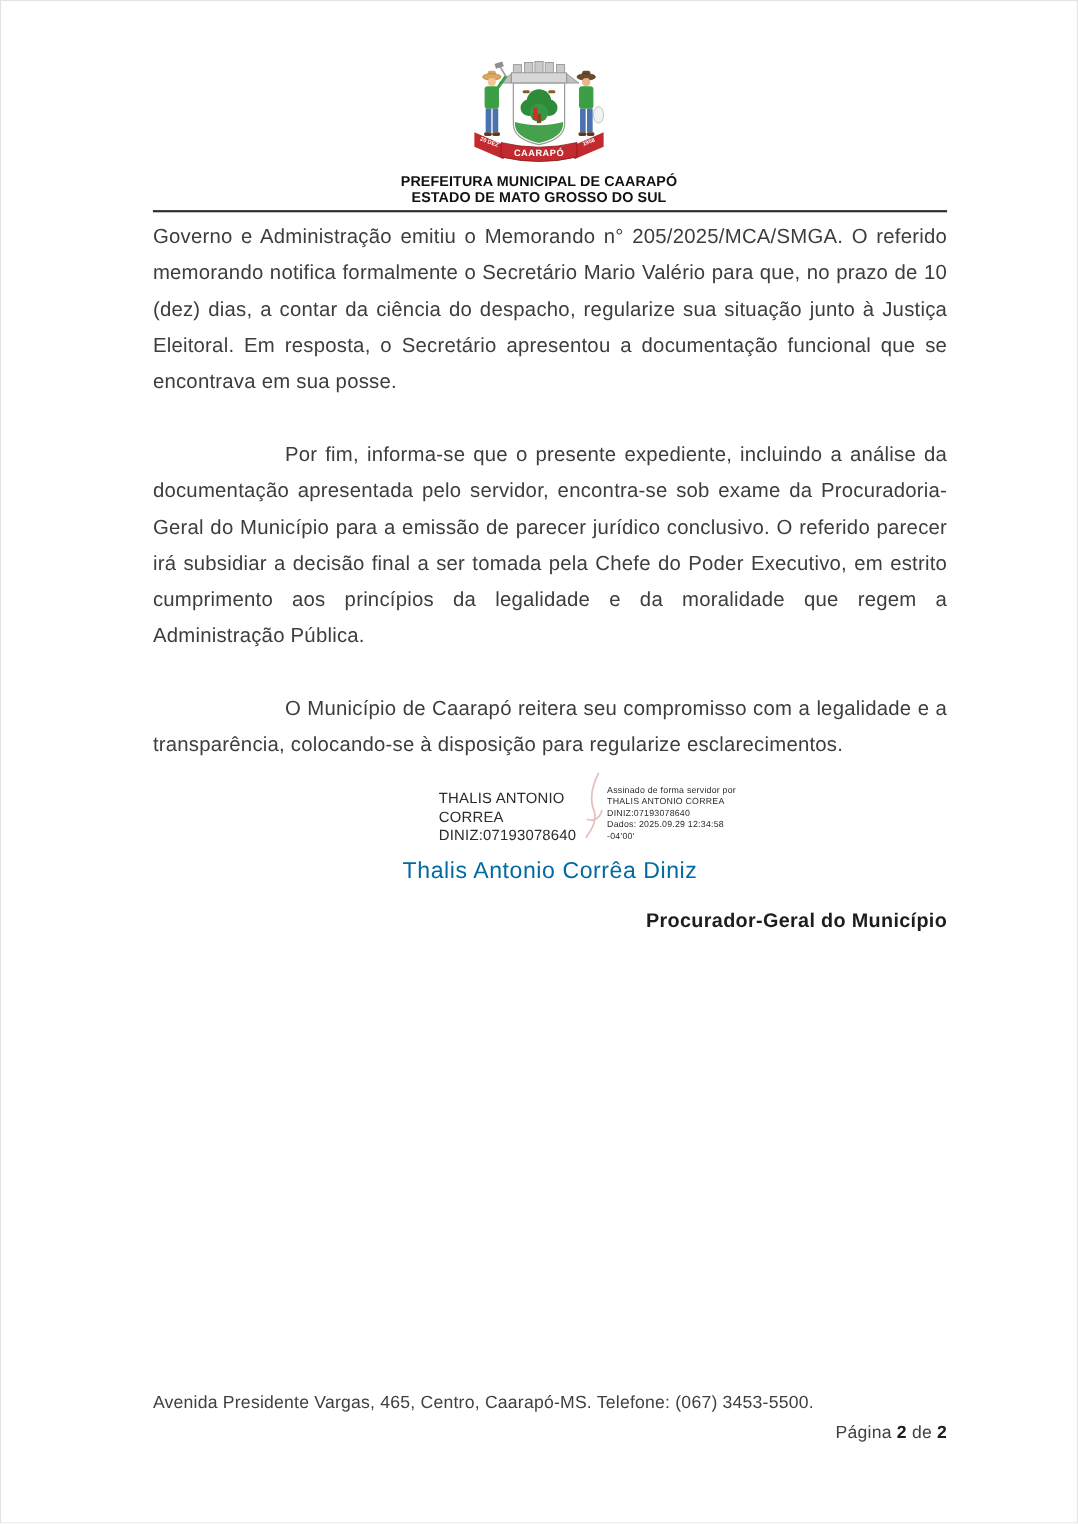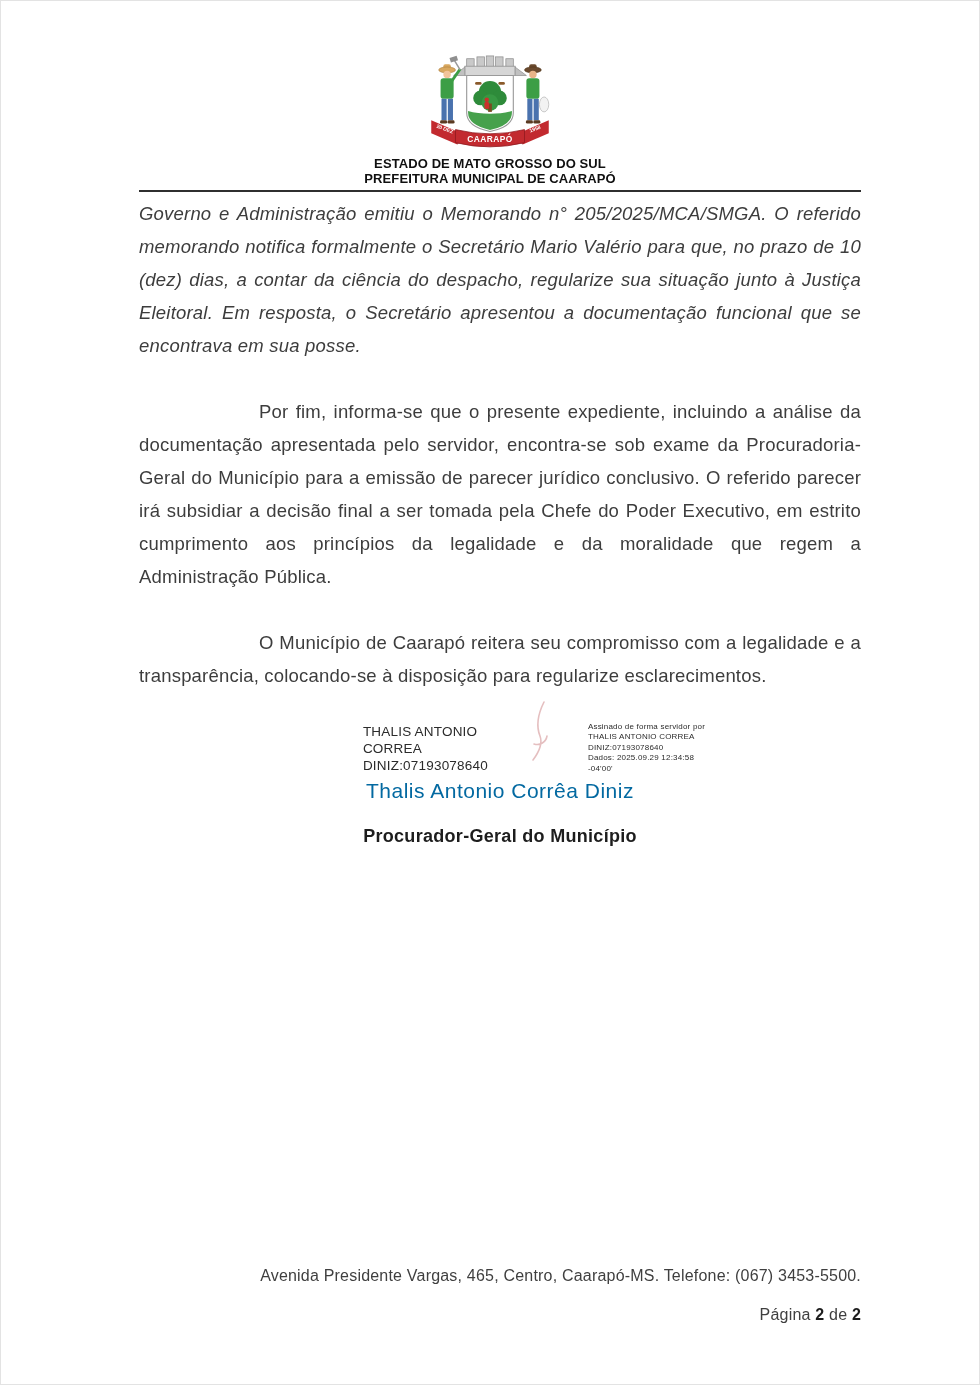--- a/index.html
+++ b/index.html
@@ -34,32 +34,31 @@
   
   .doc-body {
     margin: 0 118px 0 138px;
     color: #3d3d3d;
     font-size: 18.5px;
     line-height: 33px;
     letter-spacing: 0.2px;
     font-weight: 400;
   }
   p.para { margin: 33px 0 0 0; text-align: justify; }
-  p.para.first { margin-top: 5px; font-style: italic; }
+  p.para.first { margin-top: 5px; }
   .indent { text-indent: 120px; }
   .closing { margin: 33px 0 0 0; text-indent: 120px; }
 
   
   .sig-area { margin-top: 8px; text-align: center; }
   .digital-sig {
     display: inline-flex;
-    align-items: flex-end;
+    align-items: center;
     text-align: left;
     transform: translateX(34px);
-    gap: 36px;
   }
   .cert-left {
     font-size: 13.5px;
     line-height: 17px;
     color: #2b2b2b;
     letter-spacing: 0.2px;
     padding-top: 8px;
   }
   .squiggle { margin: 0 2px 0 6px; }
   .cert-right {
@@ -73,34 +72,35 @@
     color: #0369a1;
     letter-spacing: 0.5px;
     margin-top: 0px;
   }
   .sig-title {
     font-size: 18px;
     font-weight: 700;
     color: #1d1d1d;
     letter-spacing: 0.3px;
     margin-top: 13px;
+    text-align: right;
   }
 
   
   .doc-footer {
     position: absolute;
     left: 138px;
     right: 118px;
     top: 1263px;
     font-size: 16px;
     color: #3f3f3f;
     letter-spacing: 0.2px;
   }
-  .footer-center { text-align: right; line-height: 23px; }
-  .pagenum { text-align: right; margin-top: 19px; color: #3f3f3f; }
+  .footer-center { text-align: left; line-height: 23px; }
+  .pagenum { text-align: right; margin-top: 7px; color: #3f3f3f; }
   .pagenum .b { font-weight: 700; color: #1d1d1d; }
 </style>
 </head>
 <body>
 
 <div class="page">
 
   <header class="letterhead">
     <div class="crest">
       <svg width="140" height="97" viewBox="0 0 150 104" xmlns="http://www.w3.org/2000/svg">
@@ -165,22 +165,22 @@
           <polygon points="110,82 138,70 138,84 110,96" fill="#C22A2F"></polygon>
           <polygon points="40,82 47,89 40,96" fill="#8C181D"></polygon>
           <polygon points="110,82 103,89 110,96" fill="#8C181D"></polygon>
           <path d="M38 80 Q75 89 112 80 L112 94 Q75 103 38 94 Z" fill="#C22A2F" stroke="#8C181D" stroke-width="0.8"></path>
           <text x="26" y="81" font-size="5.5" font-weight="700" fill="#ffffff" text-anchor="middle" transform="rotate(20 26 81)" font-family="Liberation Sans, sans-serif">20 DEZ</text>
           <text x="75" y="93.5" font-size="9" font-weight="700" fill="#ffffff" text-anchor="middle" letter-spacing="0.5" font-family="Liberation Sans, sans-serif">CAARAPÓ</text>
           <text x="124" y="81" font-size="5.5" font-weight="700" fill="#ffffff" text-anchor="middle" transform="rotate(-20 124 81)" font-family="Liberation Sans, sans-serif">1958</text>
         </g>
       </svg>
     </div>
+    <div class="hdr-line">PREFEITURA MUNICIPAL DE CAARAPÓ</div>
     <div class="hdr-line">ESTADO DE MATO GROSSO DO SUL</div>
-    <div class="hdr-line">PREFEITURA MUNICIPAL DE CAARAPÓ</div>
   </header>
 
   <hr class="rule">
 
   <main class="doc-body">
     <p class="para first">Governo e Administração emitiu o Memorando n° 205/2025/MCA/SMGA. O referido memorando notifica formalmente o Secretário Mario Valério para que, no prazo de 10 (dez) dias, a contar da ciência do despacho, regularize sua situação junto à Justiça Eleitoral. Em resposta, o Secretário apresentou a documentação funcional que se encontrava em sua posse.</p>
     <p class="para indent">Por fim, informa-se que o presente expediente, incluindo a análise da documentação apresentada pelo servidor, encontra-se sob exame da Procuradoria-Geral do Município para a emissão de parecer jurídico conclusivo. O referido parecer irá subsidiar a decisão final a ser tomada pela Chefe do Poder Executivo, em estrito cumprimento aos princípios da legalidade e da moralidade que regem a Administração Pública.</p>
     <p class="para indent">O Município de Caarapó reitera seu compromisso com a legalidade e a transparência, colocando-se à disposição para regularize esclarecimentos.</p>
 
     <div class="sig-area">

